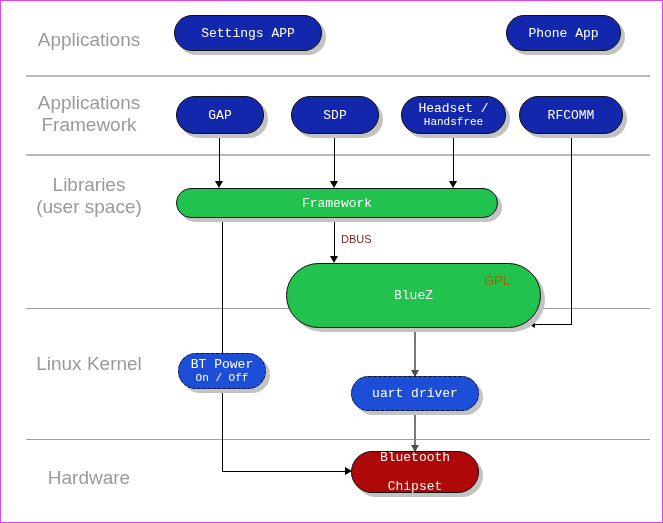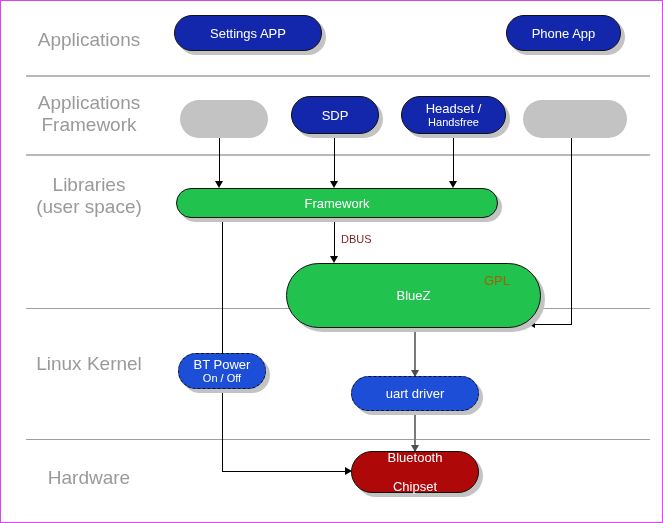--- a/index.html
+++ b/index.html
@@ -41,20 +41,21 @@
     box-sizing:border-box;
     display:flex;
     flex-direction:column;
     align-items:center;
     justify-content:center;
     color:#ffffff;
     text-align:left;
     border-radius:999px;
     border:1px solid #111111;
     z-index:6;
+    font-family:Liberation Mono, monospace;
   }
   .node .t1{font-size:13px;line-height:15px;}
   .node .t2{font-size:11px;line-height:13px;}
   .node.blue{background:#1227ab;}
   .node.green{background:#22c24e;}
   .node.red{background:#1d4ed8;border:1px dashed #111111;}
   .node.solidred{background:#ae0808;border:1px solid #111111;}
   
   .shadow{
     position:absolute;
@@ -154,33 +155,39 @@
   <div class="node blue" style="left:173px;top:14px;width:148px;height:36px;">
     <span class="t1">Settings APP</span>
   </div>
 
   <div class="shadow" style="left:509px;top:18px;width:115px;height:36px;"></div>
   <div class="node blue" style="left:505px;top:14px;width:115px;height:36px;">
     <span class="t1">Phone App</span>
   </div>
 
   <div class="shadow" style="left:179px;top:99px;width:88px;height:38px;"></div>
+  <div class="node blue" style="left:175px;top:95px;width:88px;height:38px;">
+    <span class="t1">GAP</span>
+  </div>
 
   <div class="shadow" style="left:294px;top:99px;width:88px;height:38px;"></div>
   <div class="node blue" style="left:290px;top:95px;width:88px;height:38px;">
     <span class="t1">SDP</span>
   </div>
 
   <div class="shadow" style="left:404px;top:99px;width:105px;height:38px;"></div>
   <div class="node blue" style="left:400px;top:95px;width:105px;height:38px;">
     <span class="t1">Headset /</span>
     <span class="t2">Handsfree</span>
   </div>
 
   <div class="shadow" style="left:522px;top:99px;width:104px;height:38px;"></div>
+  <div class="node blue" style="left:518px;top:95px;width:104px;height:38px;">
+    <span class="t1">RFCOMM</span>
+  </div>
 
   <div class="shadow" style="left:179px;top:191px;width:322px;height:30px;"></div>
   <div class="node green" style="left:175px;top:187px;width:322px;height:30px;">
     <span class="t1">Framework</span>
   </div>
 
   <div class="shadow" style="left:289px;top:266px;width:255px;height:65px;"></div>
   <div class="node green" style="left:285px;top:262px;width:255px;height:65px;">
     <span class="t1">BlueZ</span>
   </div>

